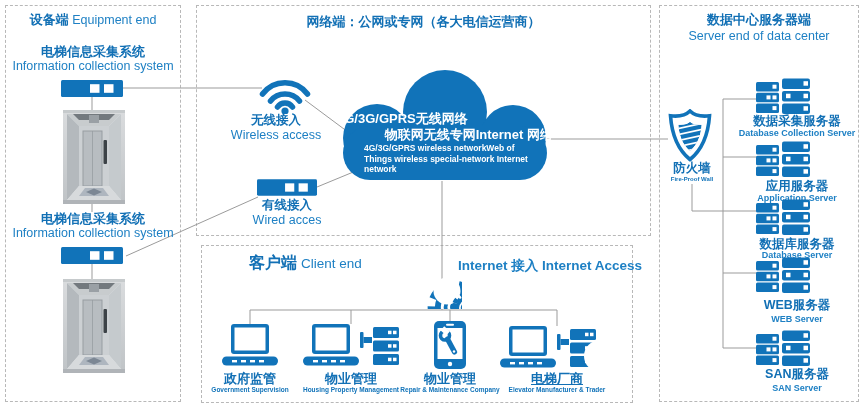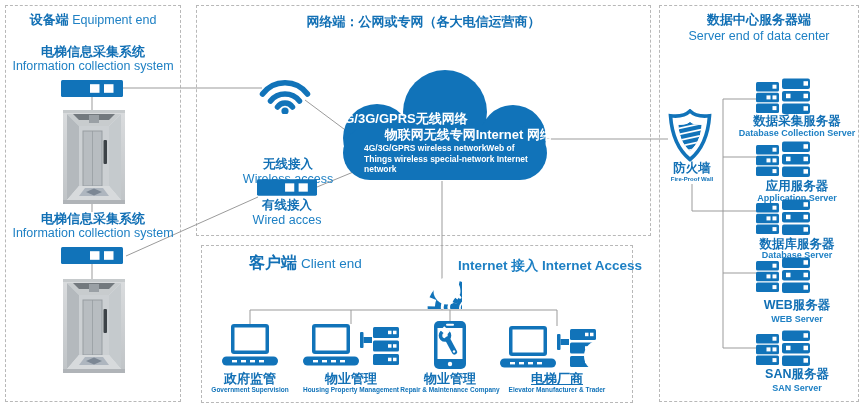--- a/index.html
+++ b/index.html
@@ -245,21 +245,21 @@
       <use href="#sym-elevator"></use>
     </svg>
 
   <div class="el ctr" style="left:196px;top:14px;width:455px;text-align:center;">
     <div class="zh" style="font-size:13px;line-height:16px;">网络端：公网或专网（各大电信运营商）</div>
   </div>
 
   <svg class="el ic" style="left:259px;top:74px;" width="52" height="40">
       <use href="#sym-wifi"></use>
     </svg>
-  <div class="el ctr net-lbl" style="left:238px;top:113px;width:100px;margin-top:44px;">
+  <div class="el ctr net-lbl" style="left:226px;top:113px;width:100px;">
     <span class="zh">无线接入</span>
     <span class="en">Wireless access</span>
   </div>
 
   <div class="el" style="left:337px;top:68px;width:216px;height:118px;">
     <svg class="ic" width="216" height="118">
         <use href="#sym-cloud"></use>
       </svg>
     <div class="cloud-txt cloud-l1">4G/3G/GPRS无线网络</div>
     <div class="cloud-txt cloud-l2">物联网无线专网Internet 网络</div>

